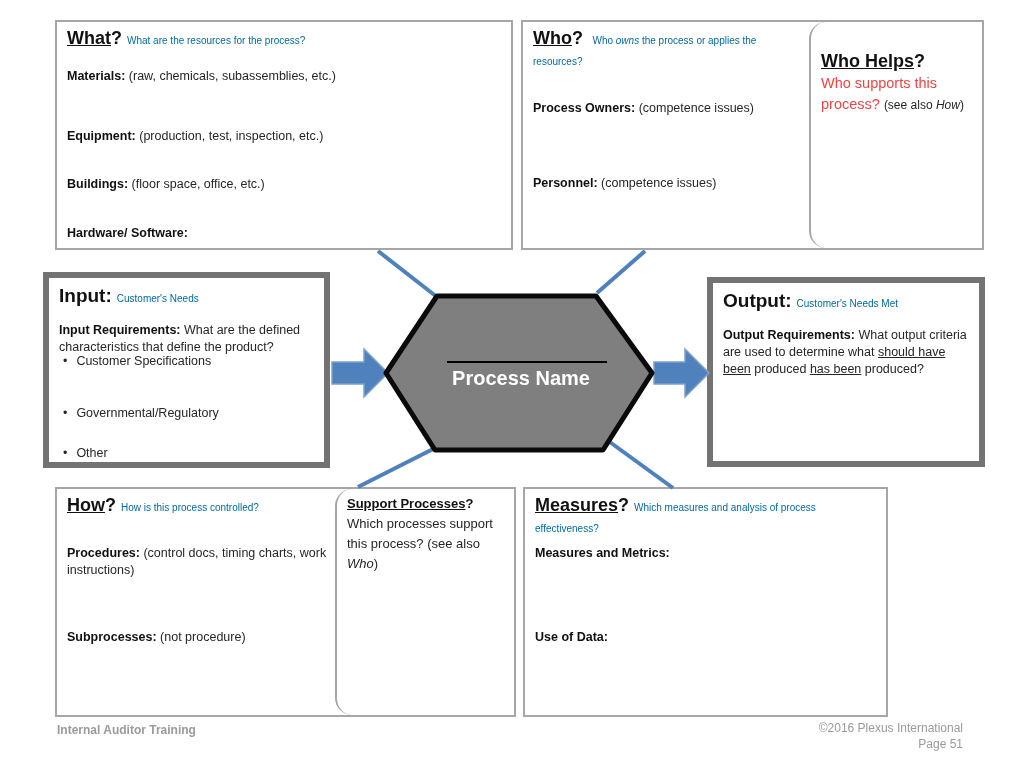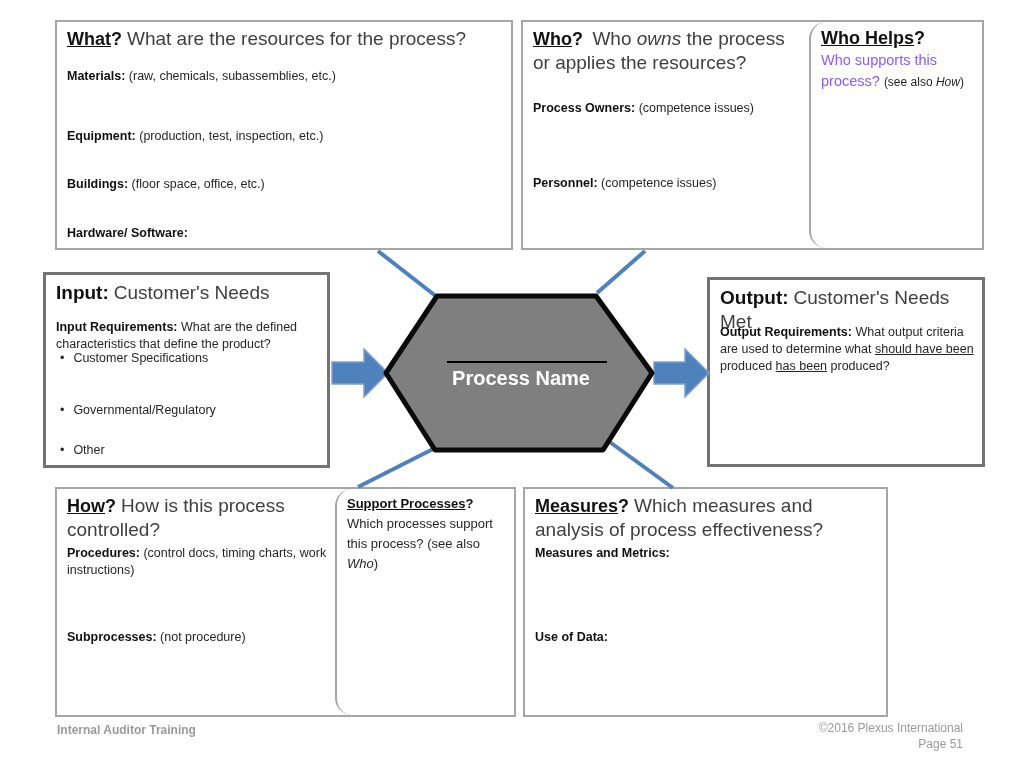--- a/index.html
+++ b/index.html
@@ -1,24 +1,24 @@
 <!DOCTYPE html>
 <html><head>
 <meta charset="utf-8">
 <style>
   html,body{margin:0;padding:0;background:#fff;}
   #stage{position:relative;width:1024px;height:783px;background:#ffffff;overflow:hidden;
          font-family:"Liberation Sans", sans-serif;color:#1f1f1f;}
   .panel{position:absolute;background:#fff;border:2px solid #a6a6a6;box-sizing:border-box;}
-  .panel.thick{border:3px solid #737373;}
+  .panel.thick{border:6px solid #737373;}
   .pad{position:absolute;left:10px;right:8px;top:5px;}
   .hb{font-weight:bold;font-size:18px;color:#111;}
   .hb.big{font-size:19px;}
   .hu{text-decoration:underline;}
-  .lead{font-size:19px;color:#404040;margin-left:5px;}
+  .lead{font-size:10px;color:#0369a1;margin-left:5px;}
   .headwrap{line-height:1.25;}
   .item{position:absolute;left:10px;right:8px;font-size:12.5px;line-height:1.35;}
   .lbl{font-weight:bold;color:#111;}
   .note{color:#262626;}
   .ital{font-style:italic;}
   .small{font-size:12px;}
   .u{text-decoration:underline;}
   .cell{position:absolute;top:0;bottom:0;box-sizing:border-box;border-radius:17px;}
   .divider-left{border-left:2px solid #a6a6a6;}
   .bullet{position:absolute;left:14px;display:flex;gap:9px;font-size:12.5px;color:#262626;}
@@ -46,23 +46,23 @@
   <div class="panel" style="left:521px;top:20px;width:463px;height:230px;">
     <div class="cell" style="left:0;width:286px;">
       <div class="pad headwrap">
         <span class="hb hu">Who</span><span class="hb">?</span>
         <span class="lead"><span>Who </span><span class="ital">owns</span><span> the process or applies the resources?</span></span>
       </div>
       <div class="item" style="top:78px"><span class="lbl">Process Owners:</span> <span class="note">(competence issues)</span></div>
       <div class="item" style="top:153px"><span class="lbl">Personnel:</span> <span class="note">(competence issues)</span></div>
     </div>
     <div class="cell divider-left" style="left:286px;right:0;">
-      <div class="pad headwrap" style="line-height:1.3;">
+      <div class="pad headwrap" style="line-height:1.3;margin-top:23px;">
         <span class="hb hu">Who Helps</span><span class="hb">?</span><br>
-        <span style="font-size:14.5px;color:#8b5cf6;text-align:right;">Who supports this process? </span><span class="small note">(see also </span><span class="small note ital">How</span><span class="small note">)</span>
+        <span style="font-size:14.5px;color:#ef4444;text-align:right;">Who supports this process? </span><span class="small note">(see also </span><span class="small note ital">How</span><span class="small note">)</span>
       </div>
     </div>
   </div>
 
   <div class="panel thick" style="left:43px;top:272px;width:287px;height:196px;">
     <div class="pad headwrap" style="top:6px;">
       <span class="hb big">Input:</span><span class="lead">Customer's Needs</span>
     </div>
     <div class="item para" style="top:44px">
       <span class="lbl">Input Requirements:</span><span class="note"> What are the defined characteristics that define the product?</span>

